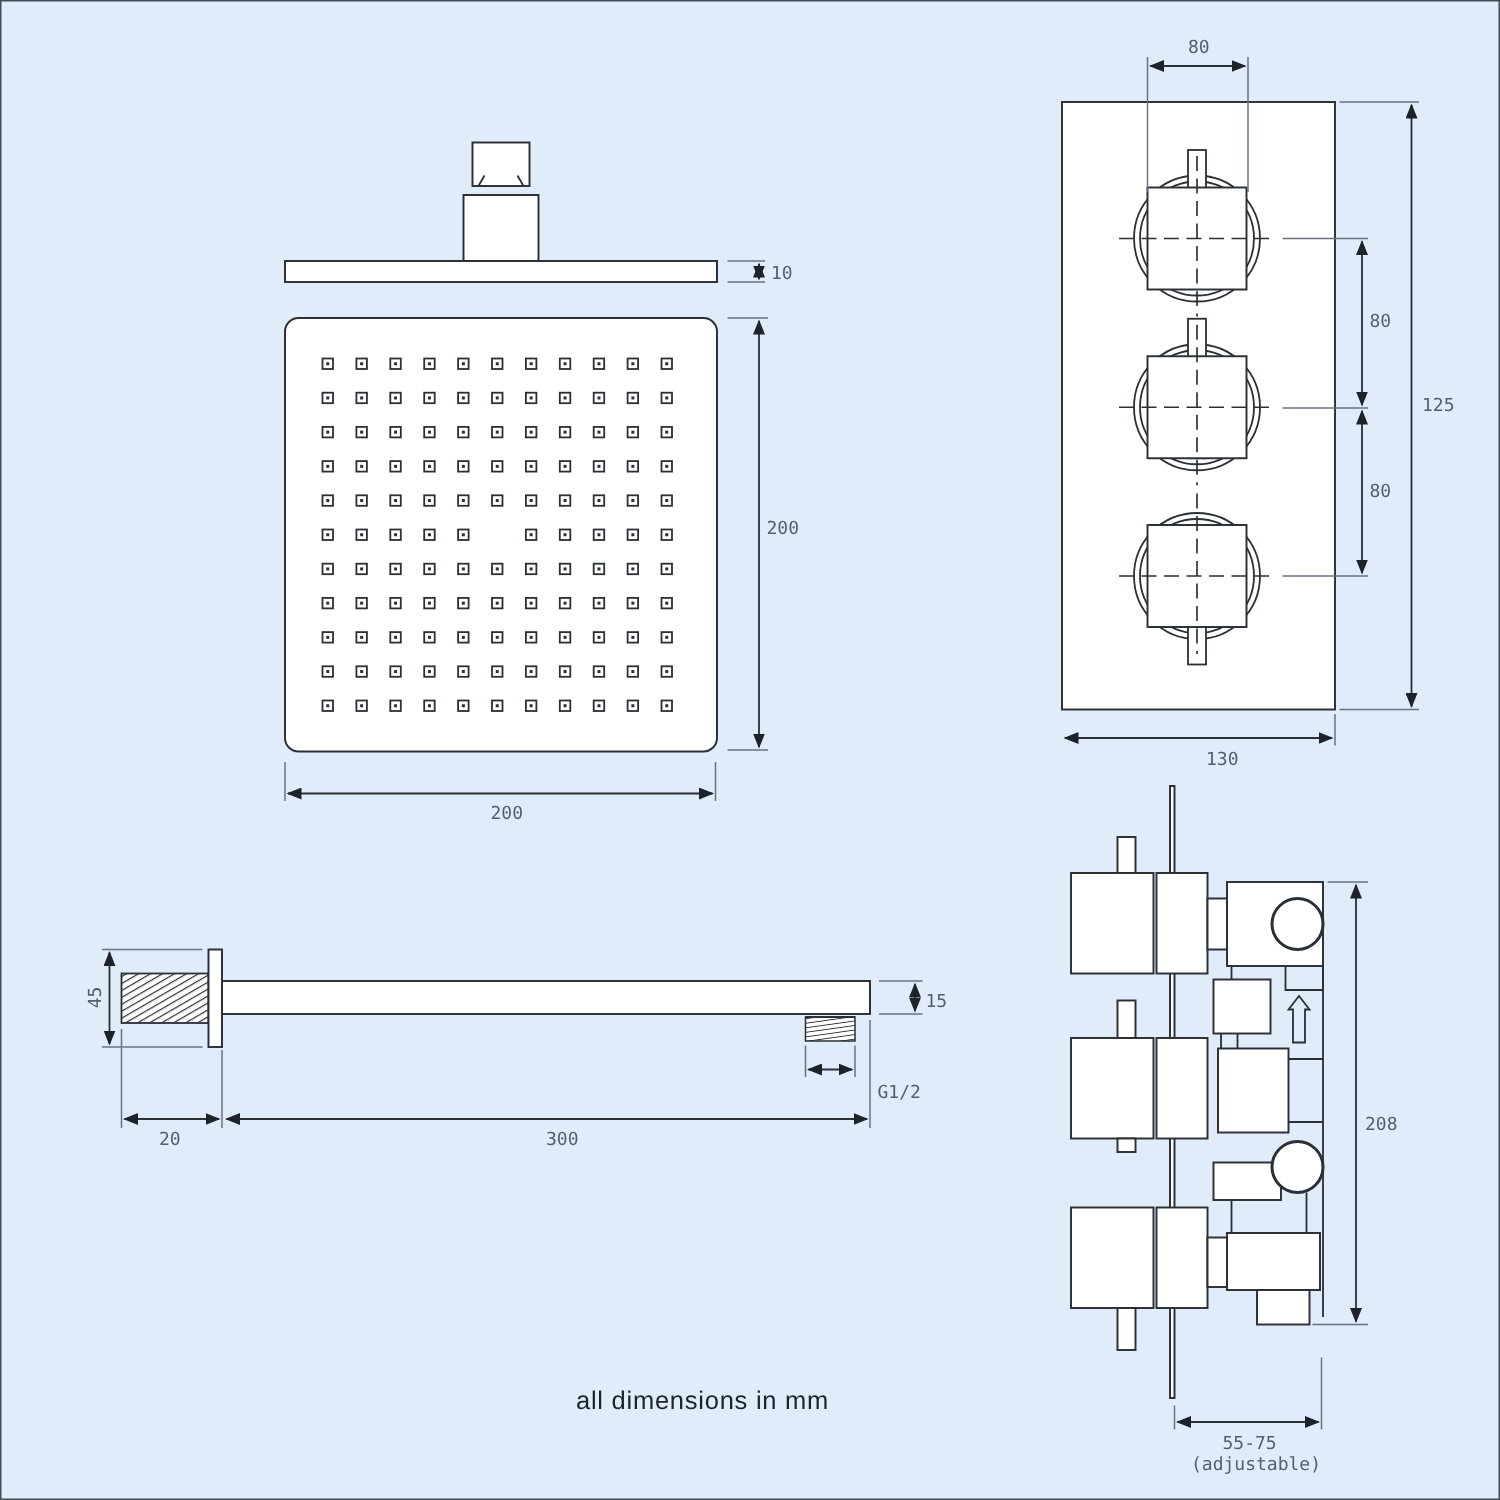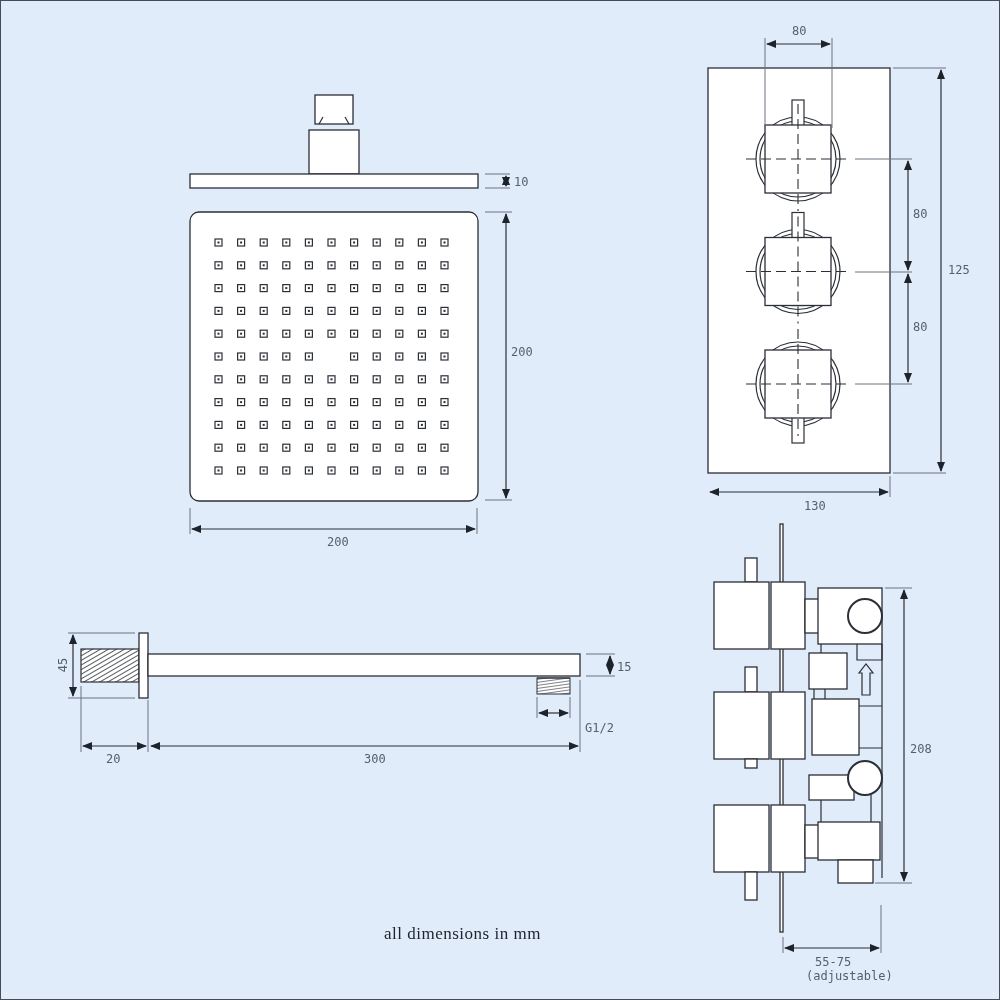--- a/index.html
+++ b/index.html
@@ -3,21 +3,21 @@
 <meta charset="utf-8">
 <style>
   html,body{margin:0;padding:0;}
   body{width:1000px;height:1000px;background:#e0ecfa;overflow:hidden;position:relative;font-family:"DejaVu Sans Mono","Liberation Mono",monospace;}
   .frame{position:absolute;left:0;top:0;width:998px;height:998px;border:1px solid #444c58;background:#e0ecfa;}
   svg{position:absolute;left:0;top:0;}
   .o{fill:#ffffff;stroke:#2b2f36;stroke-width:1.3;}
   .ln{stroke:#2b2f36;stroke-width:1.2;fill:none;}
   .ext{stroke:#6a7280;stroke-width:1;fill:none;}
   .lbl{position:absolute;font-family:"DejaVu Sans Mono","Liberation Mono",monospace;font-size:12px;color:#55606e;white-space:nowrap;}
-  .note{position:absolute;left:384px;top:924px;font-size:17px;color:#1d232b;font-family:Liberation Serif, serif;white-space:nowrap;letter-spacing:0.5px;}
+  .note{position:absolute;left:384px;top:924px;font-size:17px;color:#1d232b;font-family:Liberation Sans, sans-serif;white-space:nowrap;letter-spacing:0.5px;}
   .rot{transform:rotate(-90deg);transform-origin:center;}
 </style>
 </head>
 <body>
 
 <div class="frame"></div>
 
 <svg width="1000" height="1000" viewBox="0 0 1000 1000">
   <defs>
     <marker id="ar" markerWidth="10" markerHeight="8" refX="9" refY="4" orient="auto" markerUnits="userSpaceOnUse">
@@ -420,15 +420,15 @@
 <span class="lbl" style="left:364px;top:752px;">300</span>
 
 <span class="lbl" style="left:792px;top:24px;">80</span>
 <span class="lbl" style="left:913px;top:207px;">80</span>
 <span class="lbl" style="left:913px;top:320px;">80</span>
 <span class="lbl" style="left:948px;top:263px;">125</span>
 <span class="lbl" style="left:788px;top:499px;margin-left:16px;">130</span>
 
 <span class="lbl" style="left:910px;top:742px;">208</span>
 <span class="lbl" style="left:815px;top:955px;">55-75</span>
-<span class="lbl" style="left:794px;top:969px;margin-left:12px;">(adjustable)</span>
+<span class="lbl" style="left:794px;top:969px;">(adjustable)</span>
 
 <span class="note">all dimensions in mm</span>
 
 </body></html>

